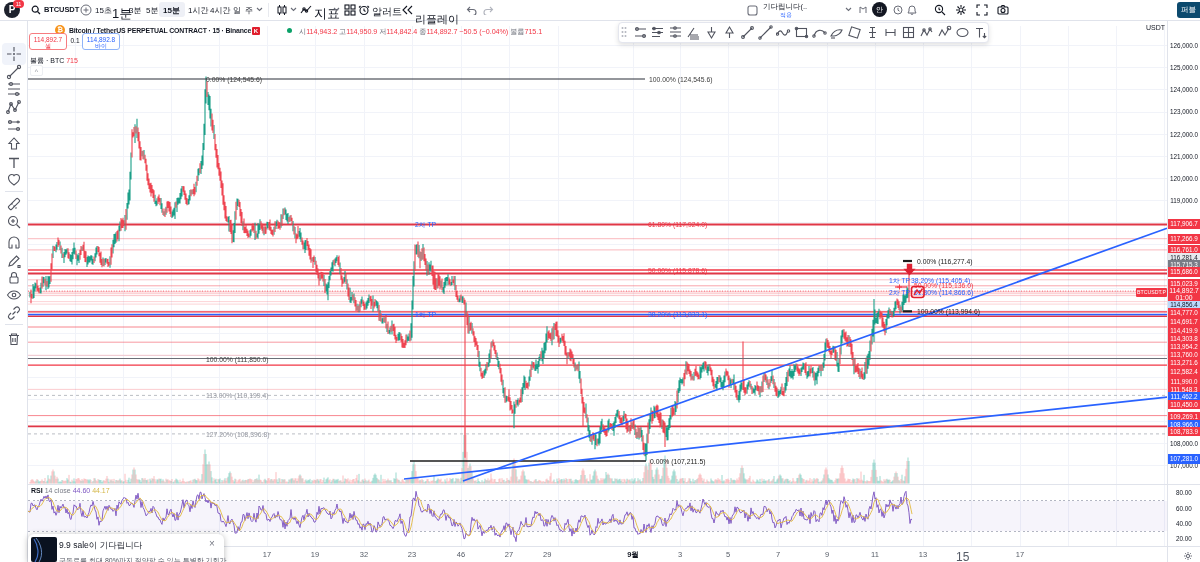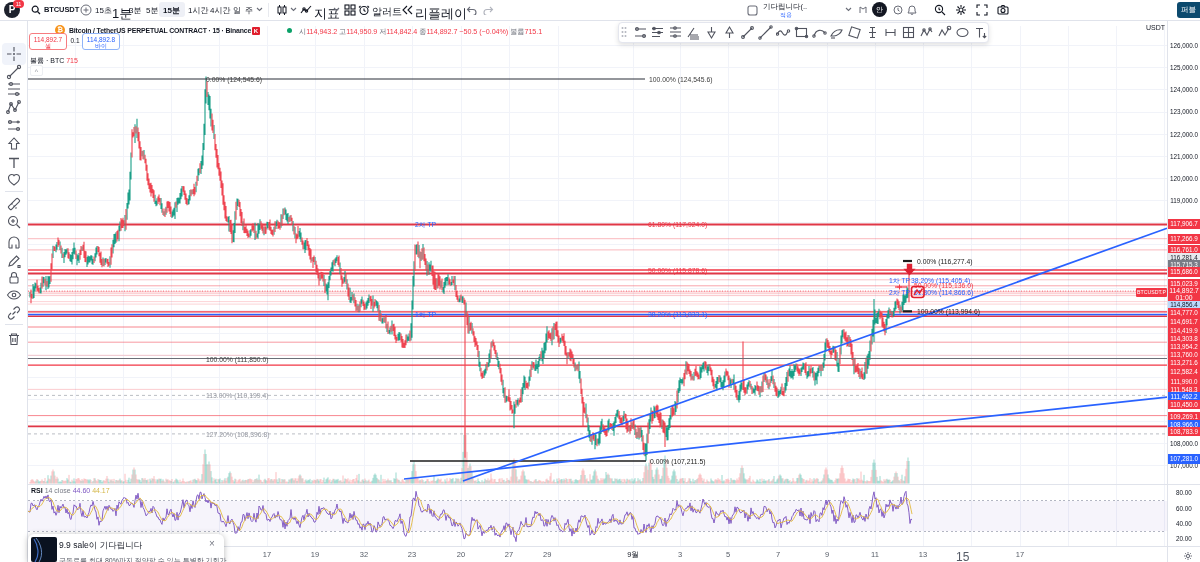--- a/index.html
+++ b/index.html
@@ -136,21 +136,21 @@
       <rect x="7" y="7" width="4" height="4"></rect>
     </svg>
  <svg class="abs" style="left:358px;top:4px" width="12" height="12" viewBox="0 0 12 12" fill="none" stroke="#131722" stroke-width="1.1">
       <circle cx="6" cy="6.5" r="4"></circle>
       <path d="M6 4.5v2l1.5 1M2.5 2L1 3.5M9.5 2L11 3.5"></path>
     </svg>
  <div class="abs" style="left:372px;top:5px;font-size:10px;color:#131722">알러트</div>
  <svg class="abs" style="left:402px;top:5px" width="11" height="10" viewBox="0 0 11 10" fill="none" stroke="#131722" stroke-width="1.1">
       <path d="M5 1L1 5l4 4M10 1L6 5l4 4"></path>
     </svg>
- <div class="abs" style="left:415px;top:5px;font-size:13px;color:#131722">리플레이</div>
+ <div class="abs" style="left:415px;top:12px;font-size:11px;color:#131722">리플레이</div>
  <svg class="abs" style="left:466px;top:5px" width="11" height="10" viewBox="0 0 11 10" fill="none" stroke="#6a6d78" stroke-width="1.1">
       <path d="M4 2L1.5 4.5 4 7M1.5 4.5H7a3 3 0 0 1 0 6"></path>
     </svg>
  <svg class="abs" style="left:483px;top:5px" width="11" height="10" viewBox="0 0 11 10" fill="none" stroke="#b2b5be" stroke-width="1.1">
       <path d="M7 2l2.5 2.5L7 7M9.5 4.5H4a3 3 0 0 0 0 6"></path>
     </svg>
 
  <svg class="abs" style="left:747px;top:5px" width="11" height="11" viewBox="0 0 11 11" fill="none" stroke="#6a6d78" stroke-width="1.1">
       <rect x="1" y="1" width="9" height="9" rx="2"></rect>
     </svg>
@@ -251,24 +251,24 @@
 <div style="position:absolute;left:1168px;top:534.0px;width:32px;height:9.2px;background:transparent;color:#131722;font-size:6.3px;line-height:9.2px;text-align:center;z-index:5">20.00</div>
 <div class="abs" style="left:1146px;top:24px;font-size:7px;color:#131722">USDT</div>
 <svg class="abs" style="left:1183px;top:551px" width="10" height="10" viewBox="0 0 10 10" fill="none" stroke="#6a6d78" stroke-width="1">
     <circle cx="5" cy="5" r="1.6"></circle>
     <path d="M5 1v1.5M5 7.5V9M1 5h1.5M7.5 5H9M2.2 2.2l1 1M6.8 6.8l1 1M7.8 2.2l-1 1M3.2 6.8l-1 1"></path>
   </svg>
 <div style="position:absolute;left:252px;top:550px;width:30px;text-align:center;font-size:7.5px;color:#555b66;">17</div>
 <div style="position:absolute;left:300px;top:550px;width:30px;text-align:center;font-size:7.5px;color:#555b66;">19</div>
 <div style="position:absolute;left:349px;top:550px;width:30px;text-align:center;font-size:7.5px;color:#555b66;">32</div>
 <div style="position:absolute;left:397px;top:550px;width:30px;text-align:center;font-size:7.5px;color:#555b66;">23</div>
-<div style="position:absolute;left:446px;top:550px;width:30px;text-align:center;font-size:7.5px;color:#555b66;">20</div>
+<div style="position:absolute;left:446px;top:550px;width:30px;text-align:center;font-size:7.5px;color:#555b66;">46</div>
 <div style="position:absolute;left:494px;top:550px;width:30px;text-align:center;font-size:7.5px;color:#555b66;">27</div>
 <div style="position:absolute;left:543px;top:550px;width:30px;text-align:left;font-size:7.5px;color:#555b66;">29</div>
-<div style="position:absolute;left:618px;top:550px;width:30px;text-align:center;font-size:7.5px;font-weight:normal;color:#131722;">9월</div>
+<div style="position:absolute;left:618px;top:550px;width:30px;text-align:center;font-size:7.5px;font-weight:bold;color:#131722;">9월</div>
 <div style="position:absolute;left:665px;top:550px;width:30px;text-align:center;font-size:7.5px;color:#555b66;">3</div>
 <div style="position:absolute;left:713px;top:550px;width:30px;text-align:center;font-size:7.5px;color:#555b66;">5</div>
 <div style="position:absolute;left:763px;top:550px;width:30px;text-align:center;font-size:7.5px;color:#555b66;">7</div>
 <div style="position:absolute;left:812px;top:550px;width:30px;text-align:center;font-size:7.5px;color:#555b66;">9</div>
 <div style="position:absolute;left:860px;top:550px;width:30px;text-align:center;font-size:7.5px;color:#555b66;">11</div>
 <div style="position:absolute;left:908px;top:550px;width:30px;text-align:center;font-size:7.5px;color:#555b66;">13</div>
 <div style="position:absolute;left:956px;top:550px;width:30px;text-align:left;font-size:12px;color:#555b66;">15</div>
 <div style="position:absolute;left:1005px;top:550px;width:30px;text-align:center;font-size:7.5px;color:#555b66;">17</div>
 
 <div class="abs" style="left:0;top:21px;width:27px;height:541px;background:#fff">

